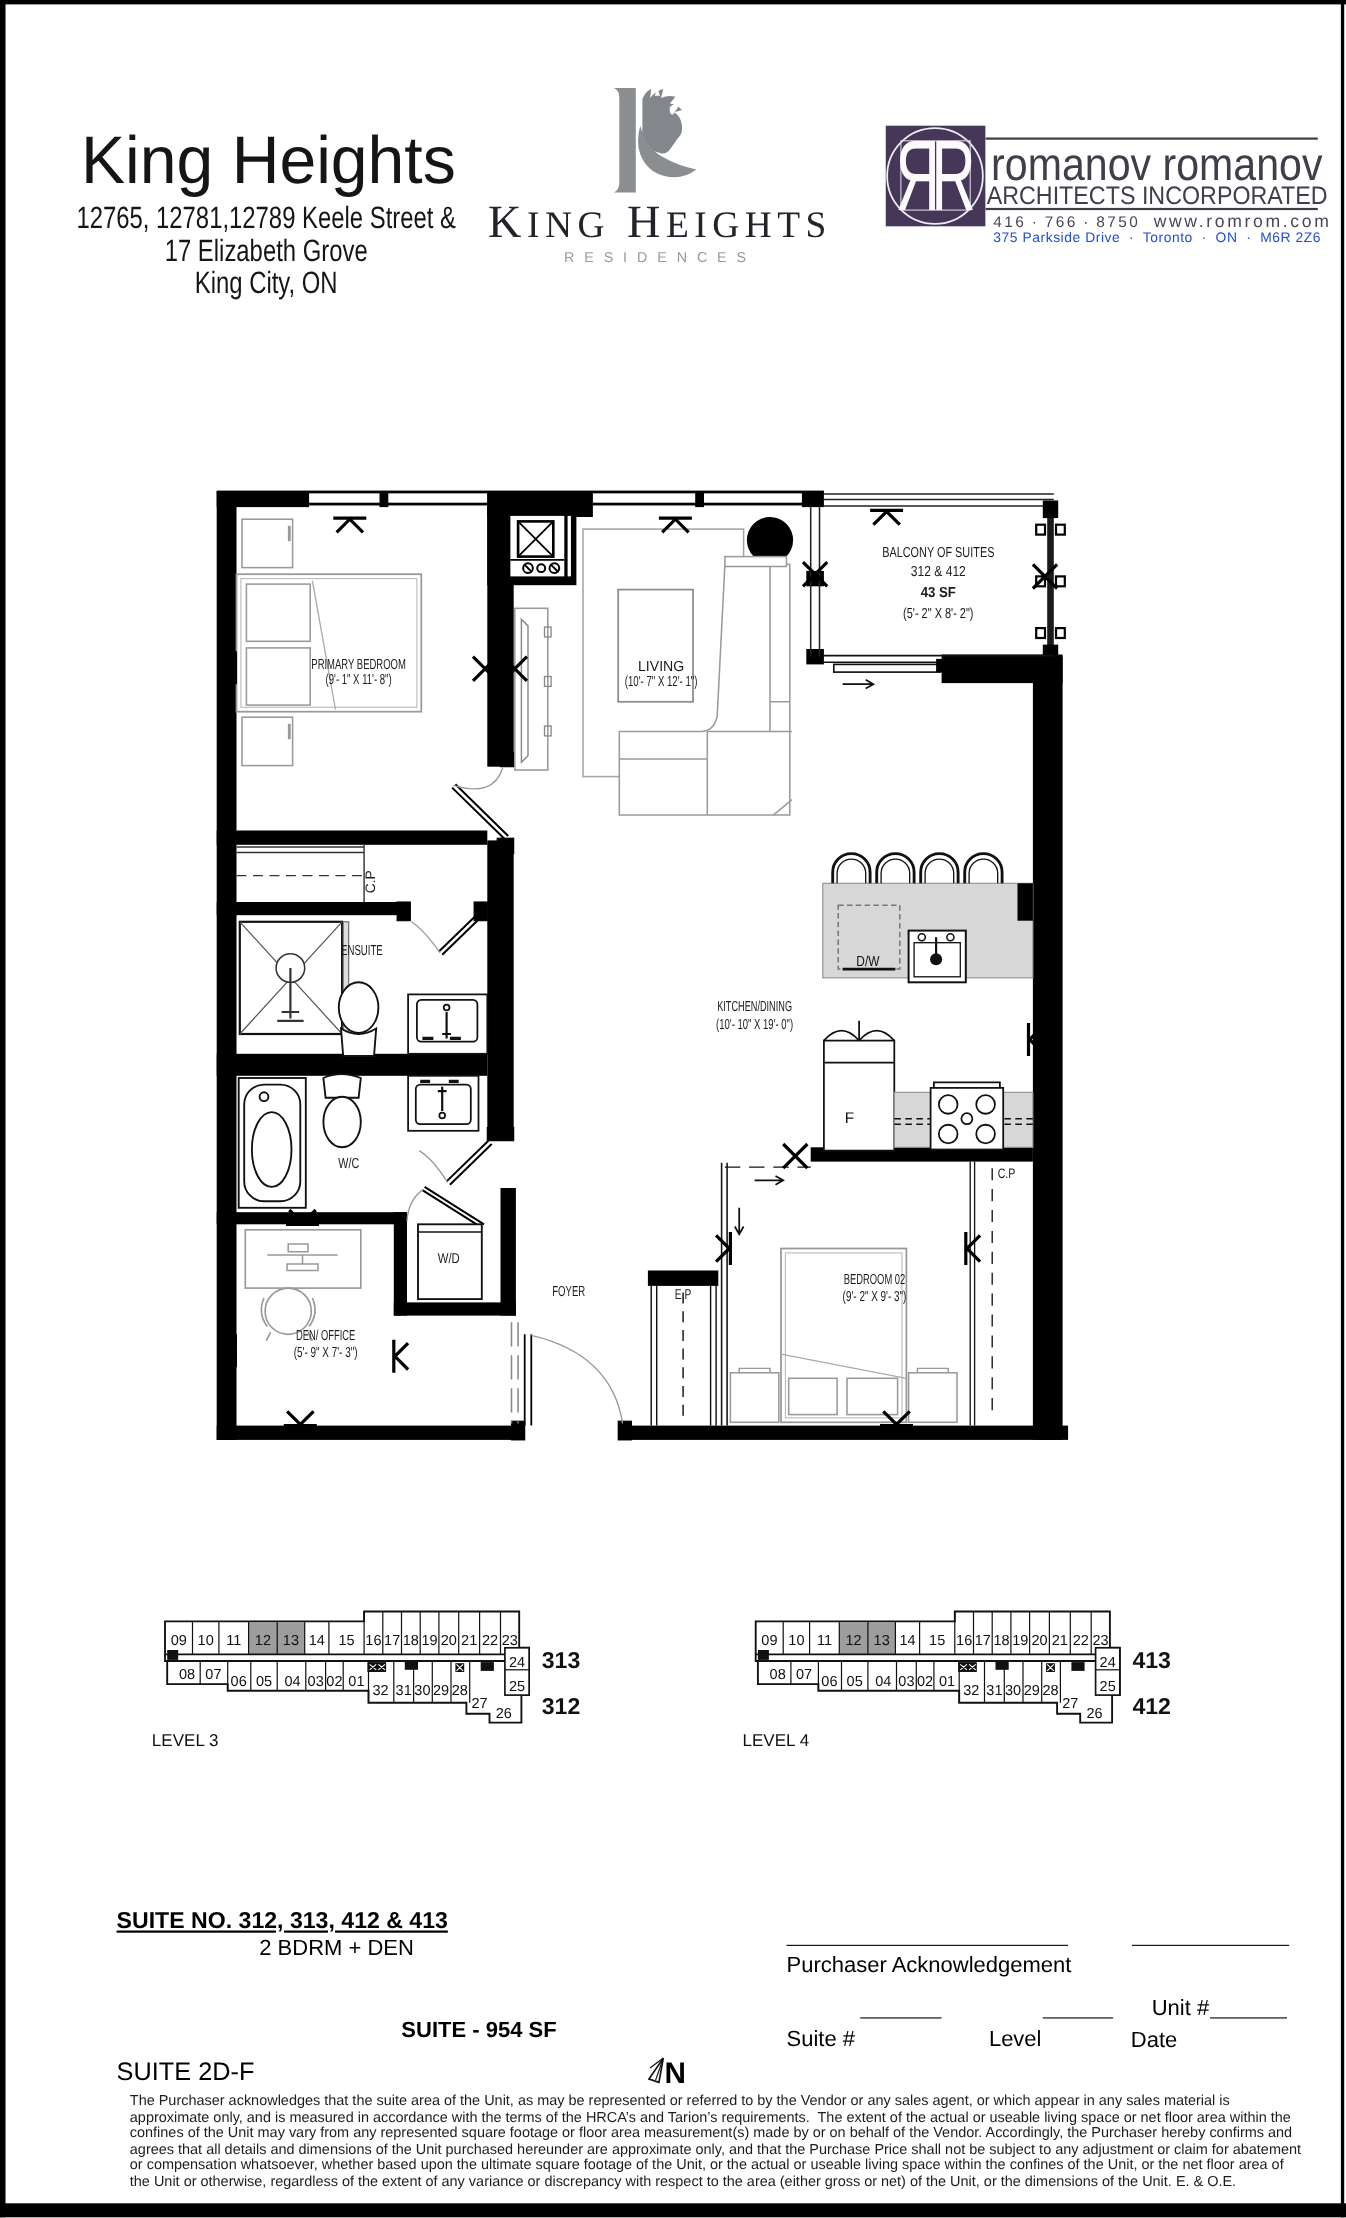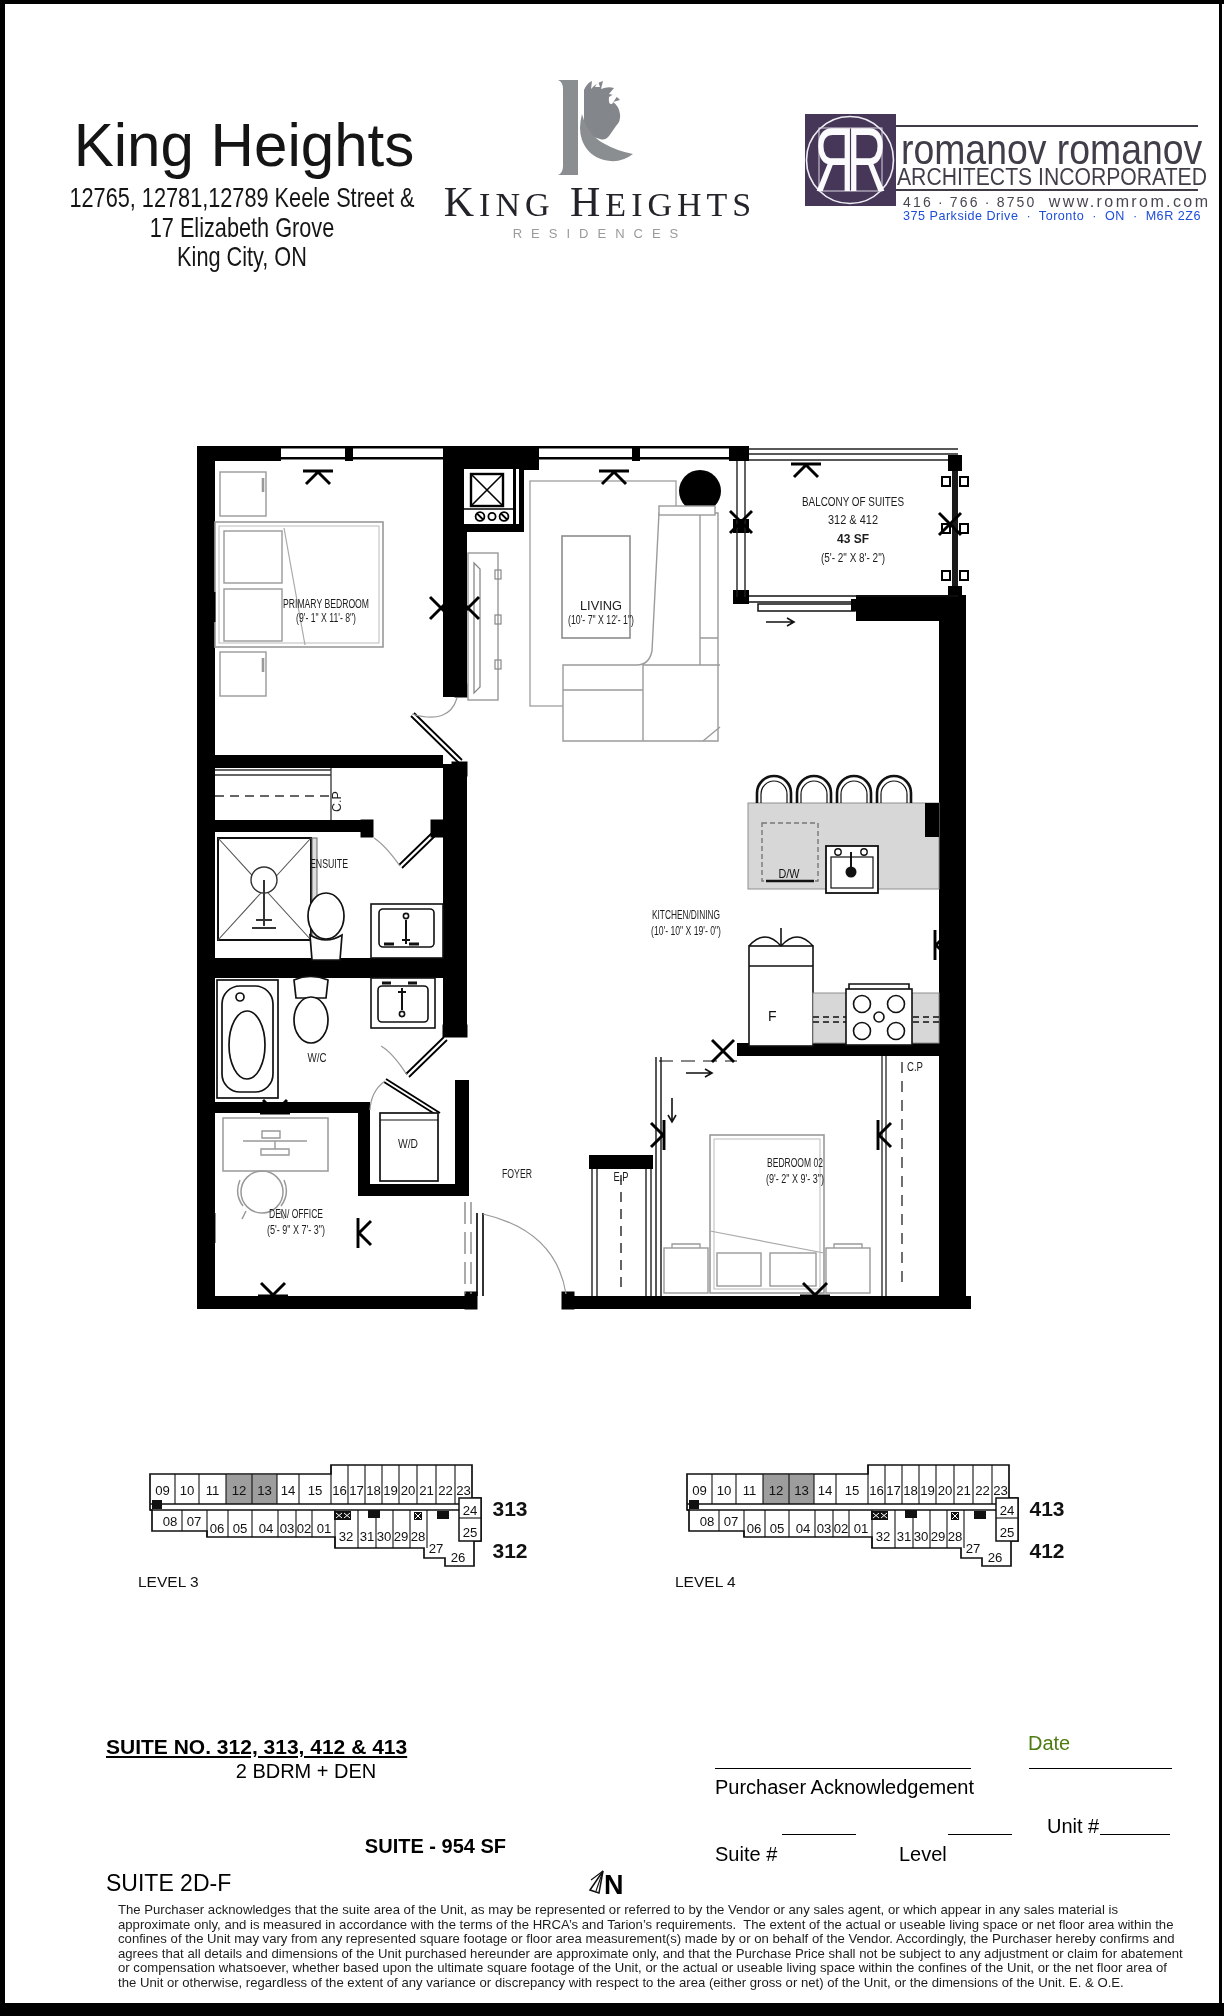--- a/index.html
+++ b/index.html
@@ -624,21 +624,21 @@
 
 <div class="abs" style="left:106px;top:1760px;width:400px;text-align:center;font-size:20px;color:#000;">2 BDRM + DEN</div>
 
 <div class="abs" style="left:106px;top:1870px;width:400px;text-align:left;font-size:23px;color:#000;">SUITE 2D-F</div>
 
 <div class="abs" style="left:106px;top:1835px;width:400px;text-align:right;font-size:20px;font-weight:bold;color:#000;">SUITE - 954 SF</div>
 
 <div class="abs" style="left:715px;top:1768px;width:256px;border-top:1.6px solid #000;"></div>
 <div class="abs" style="left:1029px;top:1768px;width:143px;border-top:1.6px solid #000;"></div>
 <div class="abs" style="left:715px;top:1776px;font-size:20px;color:#000;">Purchaser Acknowledgement</div>
-<div class="abs" style="left:1028px;top:1732px;font-size:20px;color:#4d7c0f;">Date</div>
+<div class="abs" style="left:1028px;top:1844px;font-size:20px;color:#000000;">Date</div>
 
 <div class="abs" style="left:715px;top:1815px;font-size:20px;color:#000;margin-top:28px;">Suite #</div>
 <div class="abs" style="left:782px;top:1834px;width:74px;border-top:1.4px solid #000;"></div>
 <div class="abs" style="left:899px;top:1815px;font-size:20px;color:#000;margin-top:28px;">Level</div>
 <div class="abs" style="left:948px;top:1834px;width:64px;border-top:1.4px solid #000;"></div>
 <div class="abs" style="left:1047px;top:1815px;font-size:20px;color:#000;">Unit #</div>
 <div class="abs" style="left:1100px;top:1834px;width:70px;border-top:1.4px solid #000;"></div>
 
 <div class="abs" style="left:118px;top:1903px;width:1100px;font-size:13.15px;line-height:14.6px;color:#1d1d1d;white-space:nowrap;">The Purchaser acknowledges that the suite area of the Unit, as may be represented or referred to by the Vendor or any sales agent, or which appear in any sales material is<br>approximate only, and is measured in accordance with the terms of the HRCA’s and Tarion’s requirements.&nbsp; The extent of the actual or useable living space or net floor area within the<br>confines of the Unit may vary from any represented square footage or floor area measurement(s) made by or on behalf of the Vendor. Accordingly, the Purchaser hereby confirms and<br>agrees that all details and dimensions of the Unit purchased hereunder are approximate only, and that the Purchase Price shall not be subject to any adjustment or claim for abatement<br>or compensation whatsoever, whether based upon the ultimate square footage of the Unit, or the actual or useable living space within the confines of the Unit, or the net floor area of<br>the Unit or otherwise, regardless of the extent of any variance or discrepancy with respect to the area (either gross or net) of the Unit, or the dimensions of the Unit. E. &amp; O.E.</div>
 

